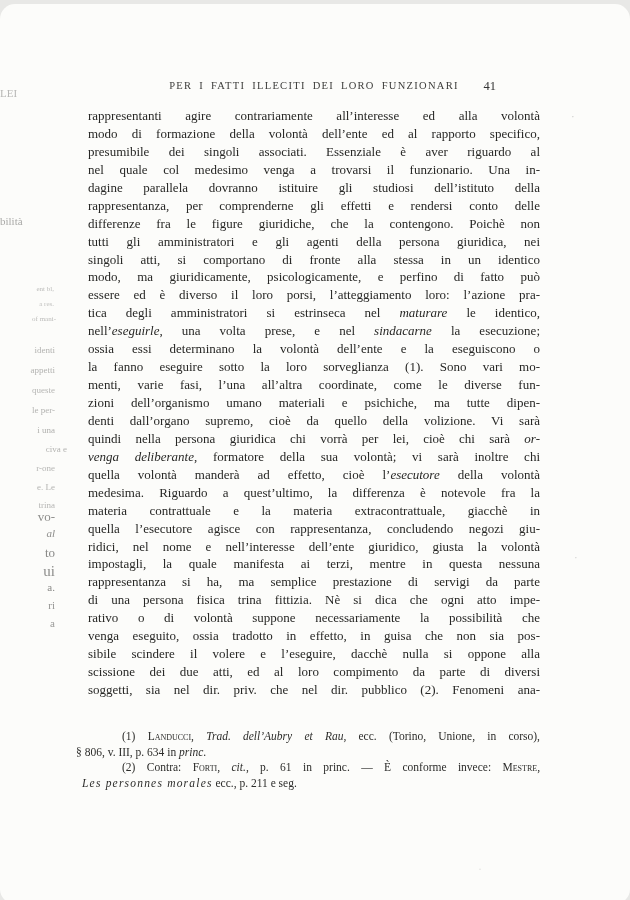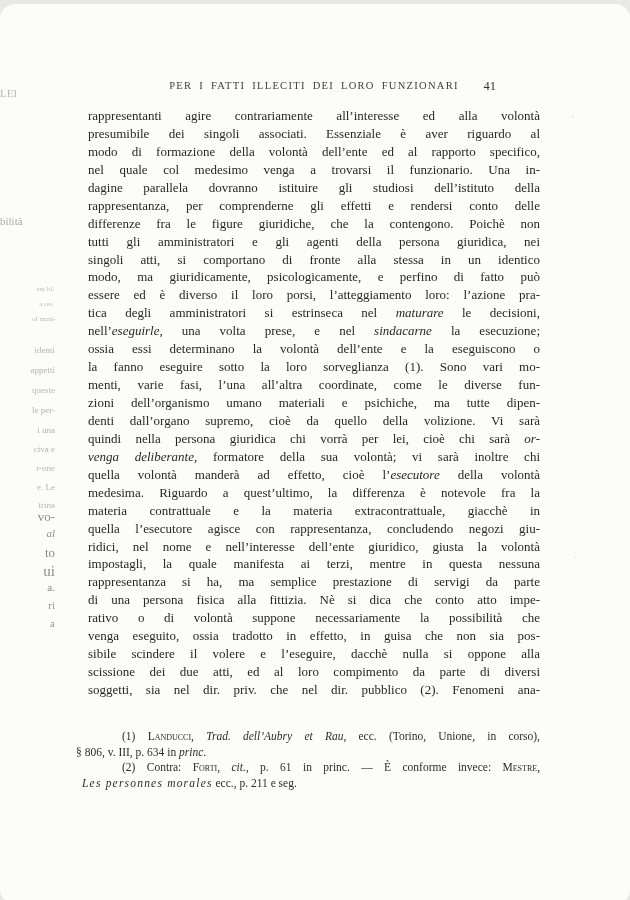--- a/index.html
+++ b/index.html
@@ -30,47 +30,47 @@
 
 <div class="page">
 
   <div class="running-header">
     <span class="header-title">PER I FATTI ILLECITI DEI LORO FUNZIONARI</span>
     <span class="page-number">41</span>
   </div>
 
   <div class="body-text" id="body-lines">
       <div class="bline"><span>rappresentanti agire contrariamente all’interesse ed alla volontà</span></div>
+      <div class="bline"><span>modo di formazione della volontà dell’ente ed al rapporto specifico,</span></div>
       <div class="bline"><span>presumibile dei singoli associati. Essenziale è aver riguardo al</span></div>
-      <div class="bline"><span>modo di formazione della volontà dell’ente ed al rapporto specifico,</span></div>
       <div class="bline"><span>nel quale col medesimo venga a trovarsi il funzionario. Una in-</span></div>
       <div class="bline"><span>dagine parallela dovranno istituire gli studiosi dell’istituto della</span></div>
       <div class="bline"><span>rappresentanza, per comprenderne gli effetti e rendersi conto delle</span></div>
       <div class="bline"><span>differenze fra le figure giuridiche, che la contengono. Poichè non</span></div>
       <div class="bline"><span>tutti gli amministratori e gli agenti della persona giuridica, nei</span></div>
       <div class="bline"><span>singoli atti, si comportano di fronte alla stessa in un identico</span></div>
       <div class="bline"><span>modo, ma giuridicamente, psicologicamente, e perfino di fatto può</span></div>
       <div class="bline"><span>essere ed è diverso il loro porsi, l’atteggiamento loro: l’azione pra-</span></div>
-      <div class="bline"><span>tica degli amministratori si estrinseca nel </span><span class="it">maturare</span><span> le decisioni,</span></div>
+      <div class="bline"><span>tica degli amministratori si estrinseca nel </span><span class="it">maturare</span><span> le identico,</span></div>
       <div class="bline"><span>nell’</span><span class="it">eseguirle</span><span>, una volta prese, e nel </span><span class="it">sindacarne</span><span> la esecuzione;</span></div>
       <div class="bline"><span>ossia essi determinano la volontà dell’ente e la eseguiscono o</span></div>
       <div class="bline"><span>la fanno eseguire sotto la loro sorveglianza (1). Sono vari mo-</span></div>
       <div class="bline"><span>menti, varie fasi, l’una all’altra coordinate, come le diverse fun-</span></div>
       <div class="bline"><span>zioni dell’organismo umano materiali e psichiche, ma tutte dipen-</span></div>
       <div class="bline"><span>denti dall’organo supremo, cioè da quello della volizione. Vi sarà</span></div>
       <div class="bline"><span>quindi nella persona giuridica chi vorrà per lei, cioè chi sarà </span><span class="it">or-</span></div>
       <div class="bline"><span class="it">venga deliberante</span><span>, formatore della sua volontà; vi sarà inoltre chi</span></div>
       <div class="bline"><span>quella volontà manderà ad effetto, cioè l’</span><span class="it">esecutore</span><span> della volontà</span></div>
       <div class="bline"><span>medesima. Riguardo a quest’ultimo, la differenza è notevole fra la</span></div>
       <div class="bline"><span>materia contrattuale e la materia extracontrattuale, giacchè in</span></div>
       <div class="bline"><span>quella l’esecutore agisce con rappresentanza, concludendo negozi giu-</span></div>
       <div class="bline"><span>ridici, nel nome e nell’interesse dell’ente giuridico, giusta la volontà</span></div>
       <div class="bline"><span>impostagli, la quale manifesta ai terzi, mentre in questa nessuna</span></div>
       <div class="bline"><span>rappresentanza si ha, ma semplice prestazione di servigi da parte</span></div>
-      <div class="bline"><span>di una persona fisica alla fittizia. Nè si dica che conto atto impe-</span></div>
+      <div class="bline"><span>di una persona fisica trina fittizia. Nè si dica che ogni atto impe-</span></div>
       <div class="bline"><span>rativo o di volontà suppone necessariamente la possibilità che</span></div>
       <div class="bline"><span>venga eseguito, ossia tradotto in effetto, in guisa che non sia pos-</span></div>
       <div class="bline"><span>sibile scindere il volere e l’eseguire, dacchè nulla si oppone alla</span></div>
       <div class="bline"><span>scissione dei due atti, ed al loro compimento da parte di diversi</span></div>
       <div class="bline"><span>soggetti, sia nel dir. priv. che nel dir. pubblico (2). Fenomeni ana-</span></div>
     </div>
 
   <div class="footnotes" id="footnote-lines">
       <div class="fline j" style="padding-left: 46px;"><span>(1) </span><span class="sc">Landucci</span><span>, </span><span class="it">Trad. dell’Aubry et Rau</span><span>, ecc. (Torino, Unione, in corso),</span></div>
       <div class="fline" style="padding-left: 0px;"><span>§ 806, v. III, p. 634 in </span><span class="it">princ</span><span>.</span></div>
@@ -82,21 +82,21 @@
       <span class="margin-fragment" style="top: 83px; left: 0px; font-size: 11px; color: rgb(183, 183, 181);">LEI</span>
       <span class="margin-fragment" style="top: 211px; left: 0px; font-size: 11px; color: rgb(169, 169, 167);">bilità</span>
       <span class="margin-fragment" style="top: 281px; width: 54px; left: 0px; text-align: right; padding-right: 0px; font-size: 7px; color: rgb(188, 188, 186);">ent bl,</span>
       <span class="margin-fragment" style="top: 296px; width: 54px; left: 0px; text-align: right; padding-right: 0px; font-size: 7px; color: rgb(195, 195, 193);">a res.</span>
       <span class="margin-fragment" style="top: 311px; width: 56px; left: 0px; text-align: right; padding-right: 0px; font-size: 7px; color: rgb(188, 188, 186);">of mani-</span>
       <span class="margin-fragment" style="top: 341px; width: 55px; left: 0px; text-align: right; padding-right: 0px; font-size: 9px; color: rgb(179, 179, 177);">identi</span>
       <span class="margin-fragment" style="top: 361px; width: 55px; left: 0px; text-align: right; padding-right: 0px; font-size: 9px; color: rgb(179, 179, 177);">appetti</span>
       <span class="margin-fragment" style="top: 381px; width: 55px; left: 0px; text-align: right; padding-right: 0px; font-size: 9px; color: rgb(182, 182, 180);">queste</span>
       <span class="margin-fragment" style="top: 401px; width: 55px; left: 0px; text-align: right; padding-right: 0px; font-size: 9px; color: rgb(179, 179, 177);">le per-</span>
       <span class="margin-fragment" style="top: 421px; width: 55px; left: 0px; text-align: right; padding-right: 0px; font-size: 9px; color: rgb(176, 176, 174);">i una</span>
-      <span class="margin-fragment" style="top: 440px; width: 55px; left: 0px; text-align: right; padding-right: 0px; font-size: 9px; color: rgb(179, 179, 177);">civa e</span>
+      <span class="margin-fragment" style="top: 440px; width: 55px; left: 12px; text-align: right; padding-right: 0px; font-size: 9px; color: rgb(179, 179, 177);">civa e</span>
       <span class="margin-fragment" style="top: 459px; width: 55px; left: 0px; text-align: right; padding-right: 0px; font-size: 9px; color: rgb(182, 182, 180);">r-one</span>
       <span class="margin-fragment" style="top: 478px; width: 55px; left: 0px; text-align: right; padding-right: 0px; font-size: 9px; color: rgb(179, 179, 177);">e. Le</span>
       <span class="margin-fragment" style="top: 496px; width: 55px; left: 0px; text-align: right; padding-right: 0px; font-size: 9px; color: rgb(182, 182, 180);">trina</span>
       <span class="margin-fragment" style="top: 505px; width: 55px; left: 0px; text-align: right; padding-right: 0px; font-size: 13px; color: rgb(141, 141, 139);">vo-</span>
       <span class="margin-fragment" style="top: 523px; width: 55px; left: 0px; text-align: right; padding-right: 0px; font-size: 11px; color: rgb(141, 141, 139); font-style: italic;">al</span>
       <span class="margin-fragment" style="top: 541px; width: 55px; left: 0px; text-align: right; padding-right: 0px; font-size: 13px; color: rgb(138, 138, 136);">to</span>
       <span class="margin-fragment" style="top: 559px; width: 55px; left: 0px; text-align: right; padding-right: 0px; font-size: 15px; color: rgb(141, 141, 139);">ui</span>
       <span class="margin-fragment" style="top: 577px; width: 55px; left: 0px; text-align: right; padding-right: 0px; font-size: 11px; color: rgb(138, 138, 136);">a.</span>
       <span class="margin-fragment" style="top: 595px; width: 55px; left: 0px; text-align: right; padding-right: 0px; font-size: 11px; color: rgb(148, 148, 146);">ri</span>
       <span class="margin-fragment" style="top: 613px; width: 55px; left: 0px; text-align: right; padding-right: 0px; font-size: 11px; color: rgb(154, 154, 152);">a</span>

